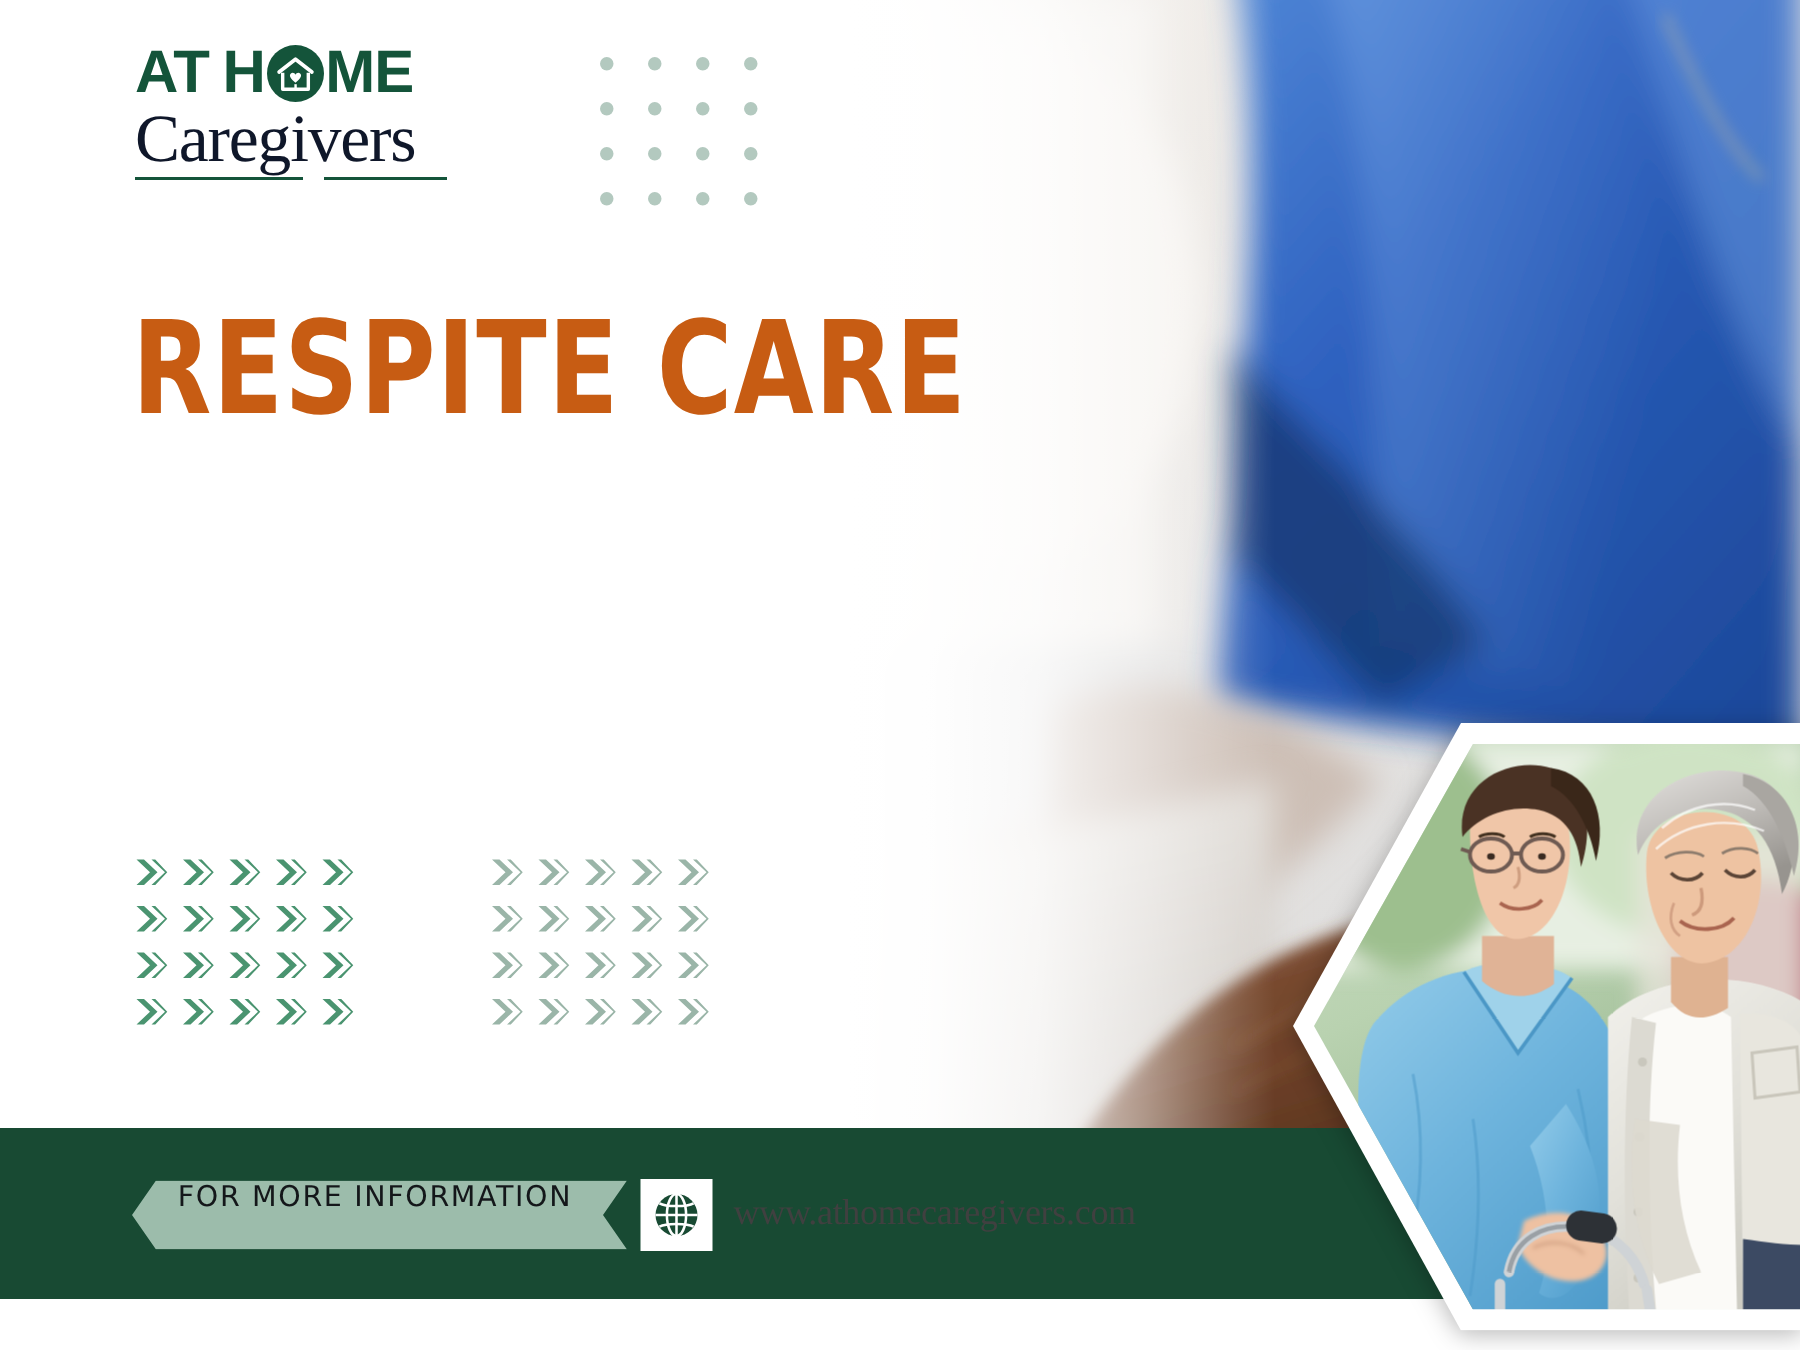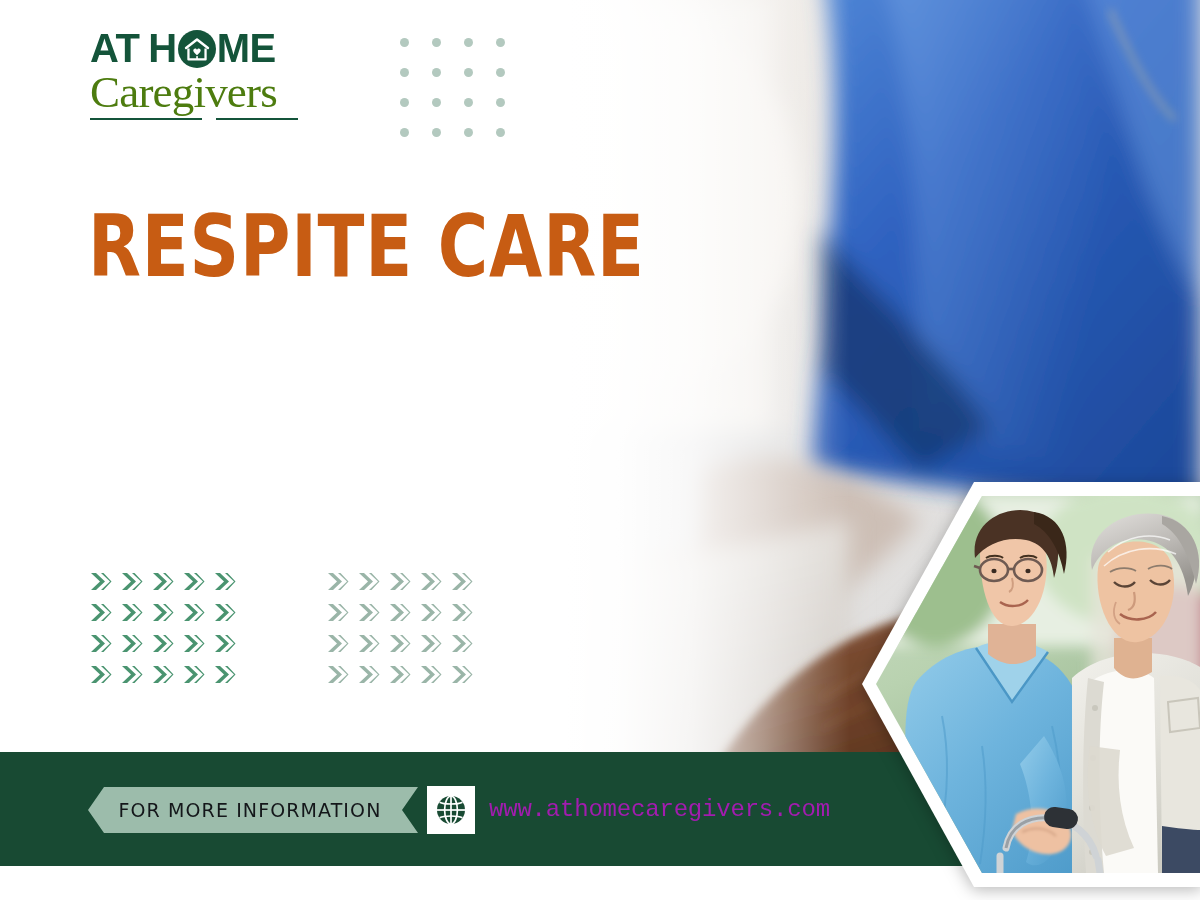--- a/index.html
+++ b/index.html
@@ -72,21 +72,21 @@
     vertical-align: middle;
     position: relative;
     top: 1px;
   }
   .logo-o-mark svg { display:block; width: 38px; height: 38px; }
   .logo-me { }
 
   .logo-line2 {
     font-size: 45px;
     font-weight: 400;
-    color: #4d7c0f;
+    color: #0f172a;
     line-height: 1.0;
     margin-top: 2px;
     letter-spacing: -0.8px;
     font-family: "Liberation Serif", serif;
   }
   .logo-rules {
     display: flex;
     gap: 14px;
     margin-top: 3px;
     width: 208px;
@@ -178,21 +178,20 @@
 
   .cta-banner {
     position: absolute;
     left: 88px;
     top: 787px;
     width: 330px;
     height: 46px;
     background: #9cbcab;
     clip-path: polygon(16px 0, 330px 0, 314px 23px, 330px 46px, 16px 46px, 0 23px);
     display: flex;
-    align-items: center;
     justify-content: center;
   }
   .cta-banner span {
     font-family: "DejaVu Sans", sans-serif;
     font-size: 19px;
     font-weight: 500;
     letter-spacing: 1.1px;
     color: #14171a;
     padding-right: 6px;
   }
@@ -207,23 +206,23 @@
     display: flex;
     align-items: center;
     justify-content: center;
   }
   .globe-box svg { display:block; width: 34px; height: 34px; }
 
   .site-url {
     position: absolute;
     left: 489px;
     top: 796px;
-    font-family: Liberation Mono, monospace;
+    font-family: Liberation Serif, serif;
     font-size: 24px;
-    color: #a21caf;
+    color: #404040;
     letter-spacing: -0.2px;
   }
 
   
   .inset-wrap {
     position: absolute;
     left: 862px;
     top: 482px;
     width: 340px;
     height: 405px;

